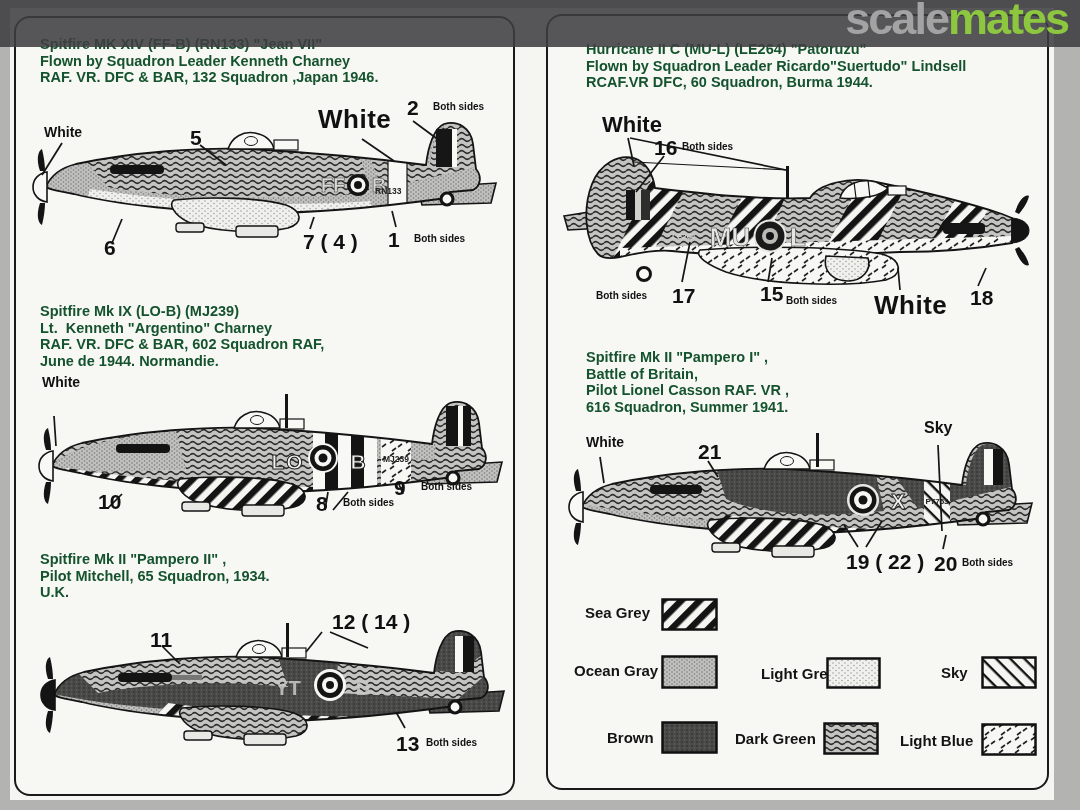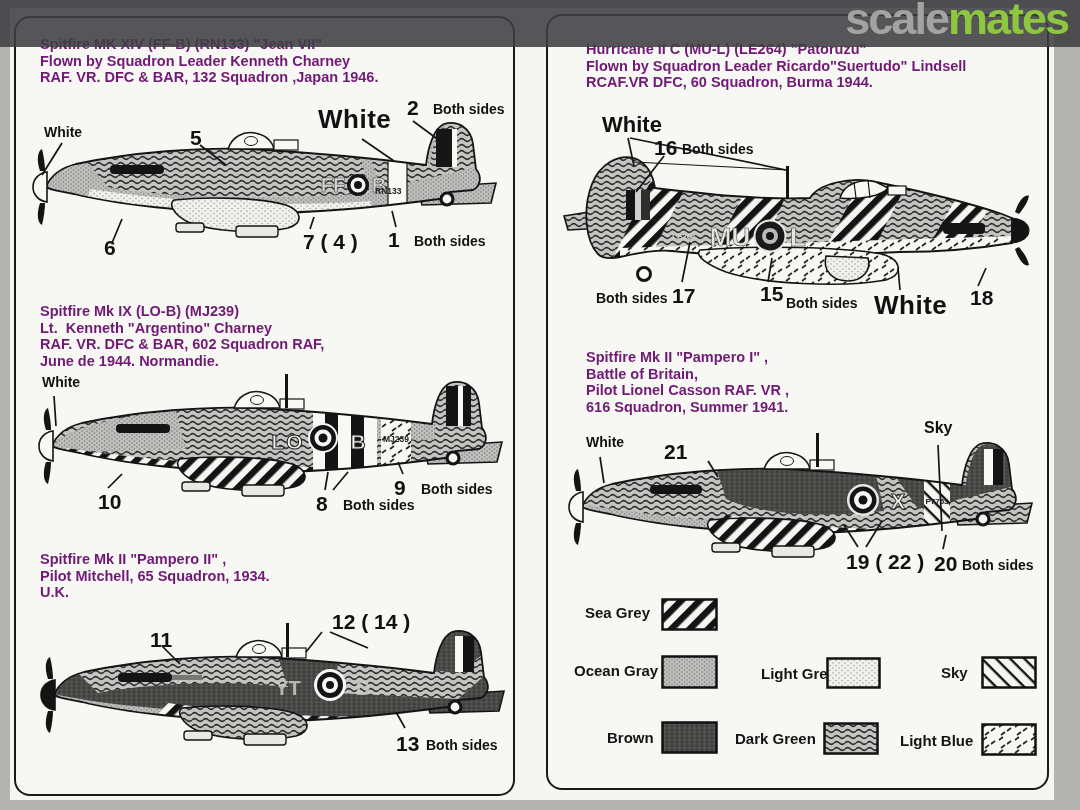--- a/index.html
+++ b/index.html
@@ -9,27 +9,27 @@
   .panel{position:absolute;background:#f7f7f4;border:2.5px solid #1a1a1a;border-radius:16px;}
   #panelL{left:14px;top:16px;width:497px;height:776px;}
   #panelR{left:546px;top:14px;width:499px;height:772px;}
   .topbar{position:absolute;left:0;top:0;width:1080px;height:47px;
           background:rgba(62,62,65,0.87);z-index:30;}
   .logo{position:absolute;right:12px;top:-7px;font-weight:bold;font-size:45px;
         letter-spacing:-2px;line-height:52px;}
   .logo .s1{color:#a3a3a3;}
   .logo .s2{color:#8dc63f;}
   .tblock{position:absolute;font-weight:bold;font-size:14.5px;line-height:16.5px;
-          color:#701a75;z-index:5;}
+          color:#14532d;z-index:5;}
   .tblock div{white-space:pre;}
   .diag{position:absolute;z-index:4;}
   .diag svg{position:absolute;left:0;top:0;overflow:visible;}
   .co{position:absolute;font-weight:bold;color:#111;white-space:pre;z-index:6;}
   .n{font-size:21px;}
-  .bs{font-size:14px;text-align:center;}
+  .bs{font-size:10px;text-align:center;}
   .wbig{font-size:26px;letter-spacing:0.5px;}
   .wmed{font-size:22px;}
   .wsm{font-size:14px;}
   .sky{font-size:16px;}
   .lgl{position:absolute;font-weight:bold;font-size:15px;color:#141414;white-space:pre;z-index:6;}
   .lgsw{position:absolute;z-index:6;}
 </style>
 </head>
 <body>
 
@@ -148,21 +148,21 @@
         <path d="M170,50 L196,70"></path>
         <path d="M332,44 L364,66"></path>
     <path d="M383,26 L410,46"></path>
         <path d="M82,148 L92,124"></path>
         <path d="M280,134 L284,122"></path>
     <path d="M366,132 L362,116"></path>
   </g>
 </svg>
 </div>
 
-<div class="diag" style="left:28px;top:368px;width:488px;height:158px;text-align:center;">
+<div class="diag" style="left:28px;top:388px;width:488px;height:158px;text-align:center;">
 <svg width="488" height="158" viewBox="0 0 488 158">
 <g transform="translate(8,-14)">
   <use href="#spitTail" fill="url(#pOcean)" stroke="#141414" stroke-width="1.6"></use>
   <use href="#spitFus" fill="url(#pGreen)"></use>
   <g clip-path="url(#spitClip)">
     <path fill="url(#pOcean)" d="M16,92 C30,74 80,62 140,57 L150,95 C100,98 50,98 30,96 Z"></path>
     <path fill="url(#pOcean)" d="M300,60 C340,64 380,68 400,70 L398,86 L298,84 Z"></path>
     <path fill="url(#pSea)" d="M30,94 C120,108 240,116 330,112 L330,124 C230,128 120,124 40,106 Z"></path>
     <g>
       <rect x="277" y="50" width="12" height="68" fill="#f8f8f5"></rect>
@@ -385,21 +385,21 @@
 <div class="co n" style="left:654px;top:136px;">16</div>
 <div class="co bs" style="left:682px;top:141px;">Both sides</div>
 <div class="co bs" style="left:596px;top:290px;">Both sides</div>
 <div class="co n" style="left:672px;top:284px;">17</div>
 <div class="co n" style="left:760px;top:282px;">15</div>
 <div class="co bs" style="left:786px;top:295px;">Both sides</div>
 <div class="co wbig" style="left:874px;top:290px;">White</div>
 <div class="co n" style="left:970px;top:286px;">18</div>
 
 <div class="co wsm" style="left:586px;top:434px;">White</div>
-<div class="co n" style="left:664px;top:440px;">21</div>
+<div class="co n" style="left:698px;top:440px;">21</div>
 <div class="co sky" style="left:924px;top:419px;">Sky</div>
 <div class="co n" style="left:846px;top:550px;">19 ( 22 )</div>
 <div class="co n" style="left:934px;top:552px;">20</div>
 <div class="co bs" style="left:962px;top:557px;">Both sides</div>
 
 <div class="lgl" style="left:585px;top:604px;">Sea Grey</div>
 <div class="lgsw" style="left:661px;top:598px;">
   <svg width="57" height="33">
       <rect x="1.5" y="1.5" width="54" height="30" fill="url(#pSea)" stroke="#111" stroke-width="2.5"></rect>
     </svg>

